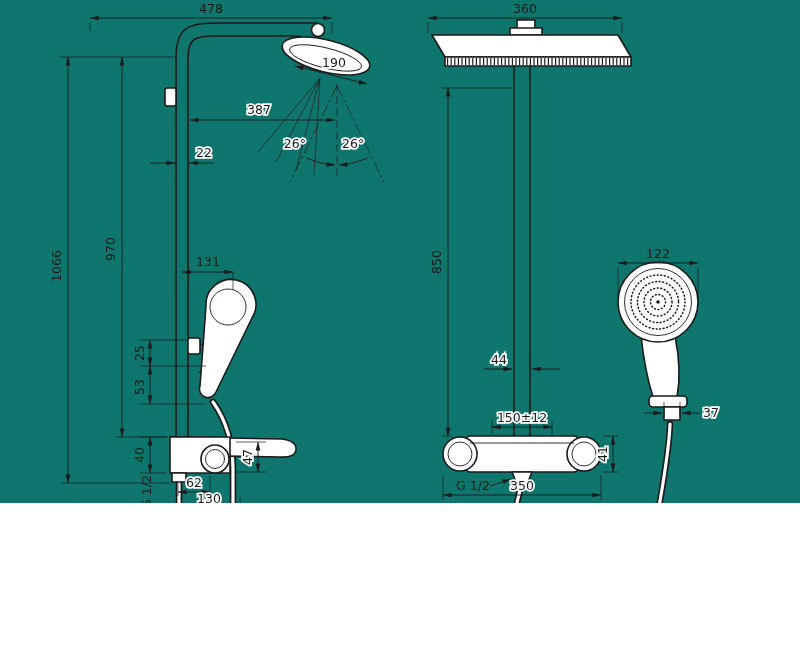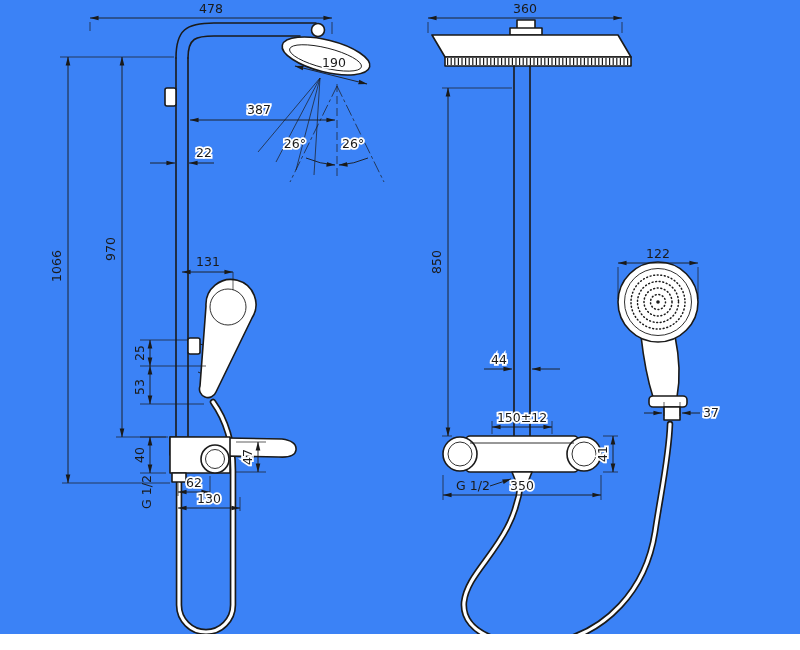--- a/index.html
+++ b/index.html
@@ -1,16 +1,16 @@
 <!DOCTYPE html>
 <html><head>
 <meta charset="utf-8">
 <style>
   html,body{margin:0;padding:0;background:#fff;}
-  .canvas{width:800px;height:634px;background:#3b82f6;position:relative;overflow:hidden;
+  .canvas{width:800px;height:503px;background:#0f766e;position:relative;overflow:hidden;
           font-family:"DejaVu Sans", sans-serif;}
   svg{display:block;}
   .o   {fill:#ffffff;stroke:#1a1a1a;stroke-width:1.6;stroke-linejoin:round;}
   .ol  {fill:none;stroke:#1a1a1a;stroke-width:1.6;stroke-linecap:round;stroke-linejoin:round;}
   .thin{fill:none;stroke:#1a1a1a;stroke-width:0.9;}
   .d   {stroke:#1a1a1a;stroke-width:0.9;fill:none;}
   .e   {stroke:#1a1a1a;stroke-width:0.7;fill:none;}
   .cl  {stroke-dasharray:8 4;}
   .dd  {stroke-dasharray:12 3 3 3;}
   .fan {stroke:#1a1a1a;stroke-width:0.7;fill:none;}

